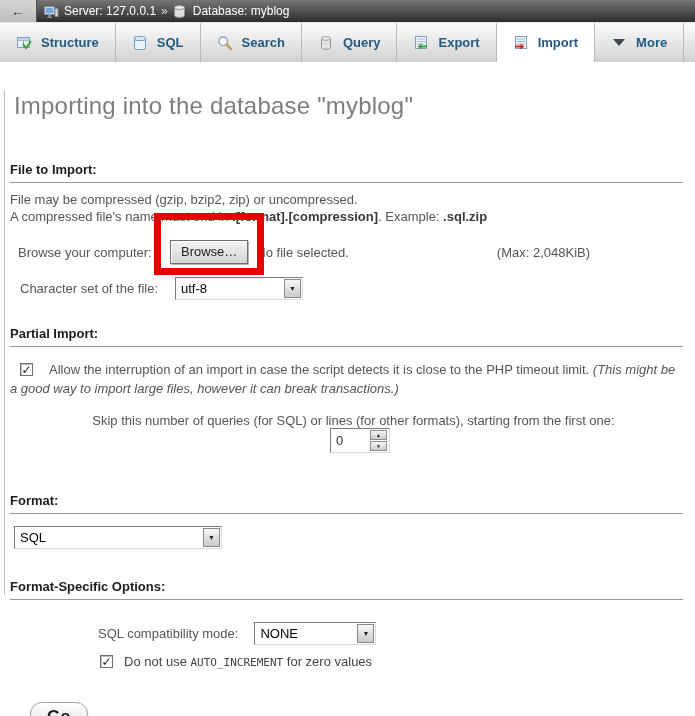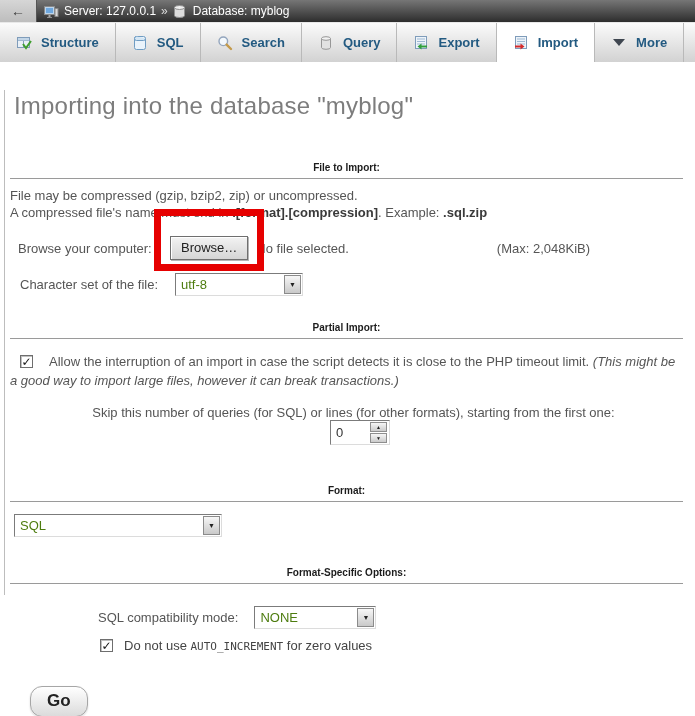--- a/index.html
+++ b/index.html
@@ -19,40 +19,40 @@
   .tab { display:flex; align-items:center; gap:9px; padding:0 16px; border-right:1px solid #b9b9b9; font-weight:bold; color:#235a81; cursor:pointer; }
   .tab.active { background:#fff; }
   .tab .ticon { width:16px; height:16px; display:inline-flex; }
   .tri-down { width:0; height:0; border-left:6px solid transparent; border-right:6px solid transparent; border-top:7px solid #3f4650; }
 
   
   .content { position:relative; padding:0 10px 0 10px; }
   .left-rule { position:absolute; left:4px; top:0; width:1px; height:505px; background:#bdbdbd; }
   h1.pagetitle { font-size:24px; font-weight:normal; color:#7d7d7d; margin:28px 0 0 4px; line-height:32px; letter-spacing:0.2px; }
 
-  .section-heading { font-weight:bold; font-size:10px; color:#1c1c1c; border-bottom:1px solid #9a9a9a; padding-bottom:5px; margin-right:2px;text-align:center; }
+  .section-heading { font-weight:bold; font-size:13px; color:#1c1c1c; border-bottom:1px solid #9a9a9a; padding-bottom:5px; margin-right:2px; }
   .mt-s1 { margin-top:40px; } .mt-s2 { margin-top:26px; } .mt-s3 { margin-top:40px; } .mt-s4 { margin-top:30px; }
 
   .para { margin-top:8px; line-height:17px; color:#555; }
   .para b { color:#3a3a3a; }
 
   .row { display:flex; align-items:center; }
   .browse-row { margin-top:15px; position:relative; padding-left:8px; }
   .browse-label { width:152px; }
   .btn-browse { background:linear-gradient(#f3f3f3,#d5d5d5); border:1px solid #6f6f6f; box-shadow:inset 1px 1px 0 #ffffff, 1px 1px 0 #b5b5b5; padding:3px 10px 4px; font-size:13px; color:#222; cursor:pointer; }
   .nofile { margin-left:8px; color:#555; }
   .maxsize { margin-left:148px; color:#555; }
   .red-box { position:absolute; left:144px; top:-27px; width:110px; height:62px; border:7px solid #e60000; z-index:5; pointer-events:none; }
 
   .charset-row { margin-top:13px; padding-left:10px; }
   .charset-label { width:155px; }
 
   
   .sel { display:inline-flex; align-items:stretch; background:#fff; border:1px solid; border-color:#7b7b7b #dcdcdc #dcdcdc #7b7b7b; height:23px; cursor:pointer; }
-  .sel .val { flex:1; display:flex; align-items:center; padding-left:5px; color:#4d7c0f; }
+  .sel .val { flex:1; display:flex; align-items:center; padding-left:5px; color:#000000; }
   .sel .drop { width:17px; margin:1px; background:linear-gradient(#f7f7f7,#c9c9c9); border:1px solid #8b8b8b; display:flex; align-items:center; justify-content:center; font-size:7px; color:#222; }
   .sel-charset { width:128px; }
   .sel-format { width:208px; }
   .sel-compat { width:122px; }
 
   
   .cb { width:13px; height:13px; background:#fff; border:1px solid #6e6e6e; box-shadow:inset 1px 1px 0 #c0c0c0; display:inline-flex; align-items:center; justify-content:center; font-size:12px; font-weight:bold; color:#111; line-height:1; cursor:pointer; flex:none; }
 
   .allow-row { margin-top:13px; line-height:19px; color:#555; width:672px; }
   .allow-row .cb { float:left; margin:3px 16px 2px 10px; }

